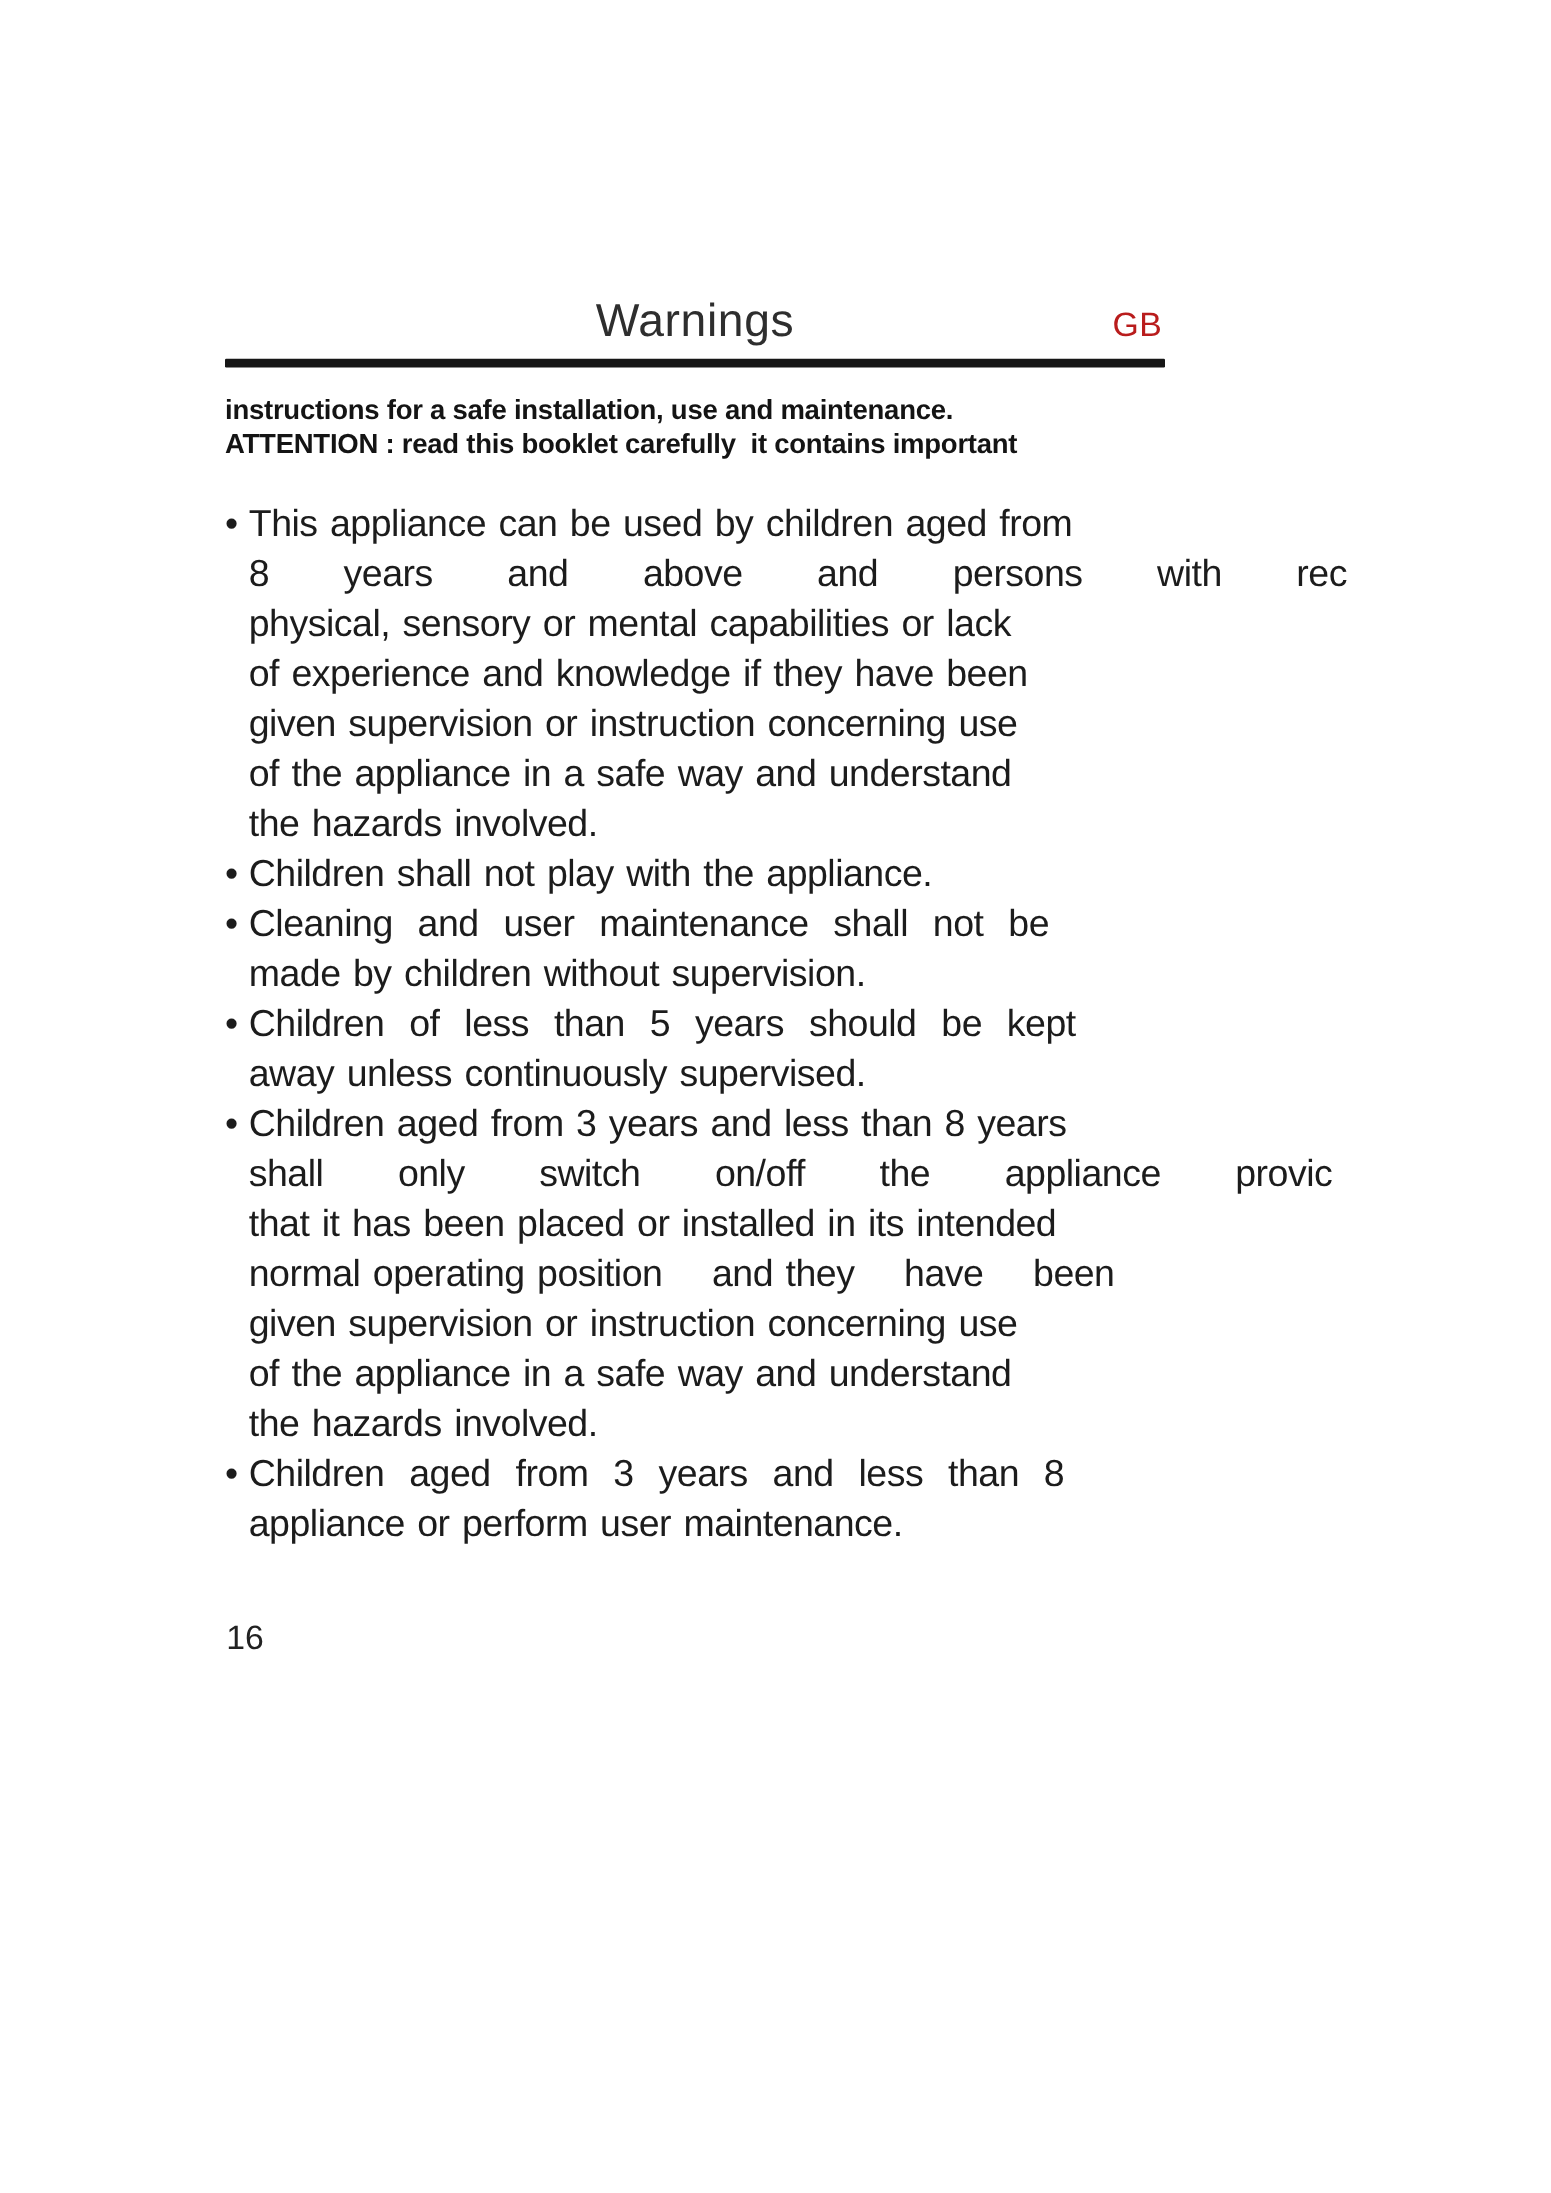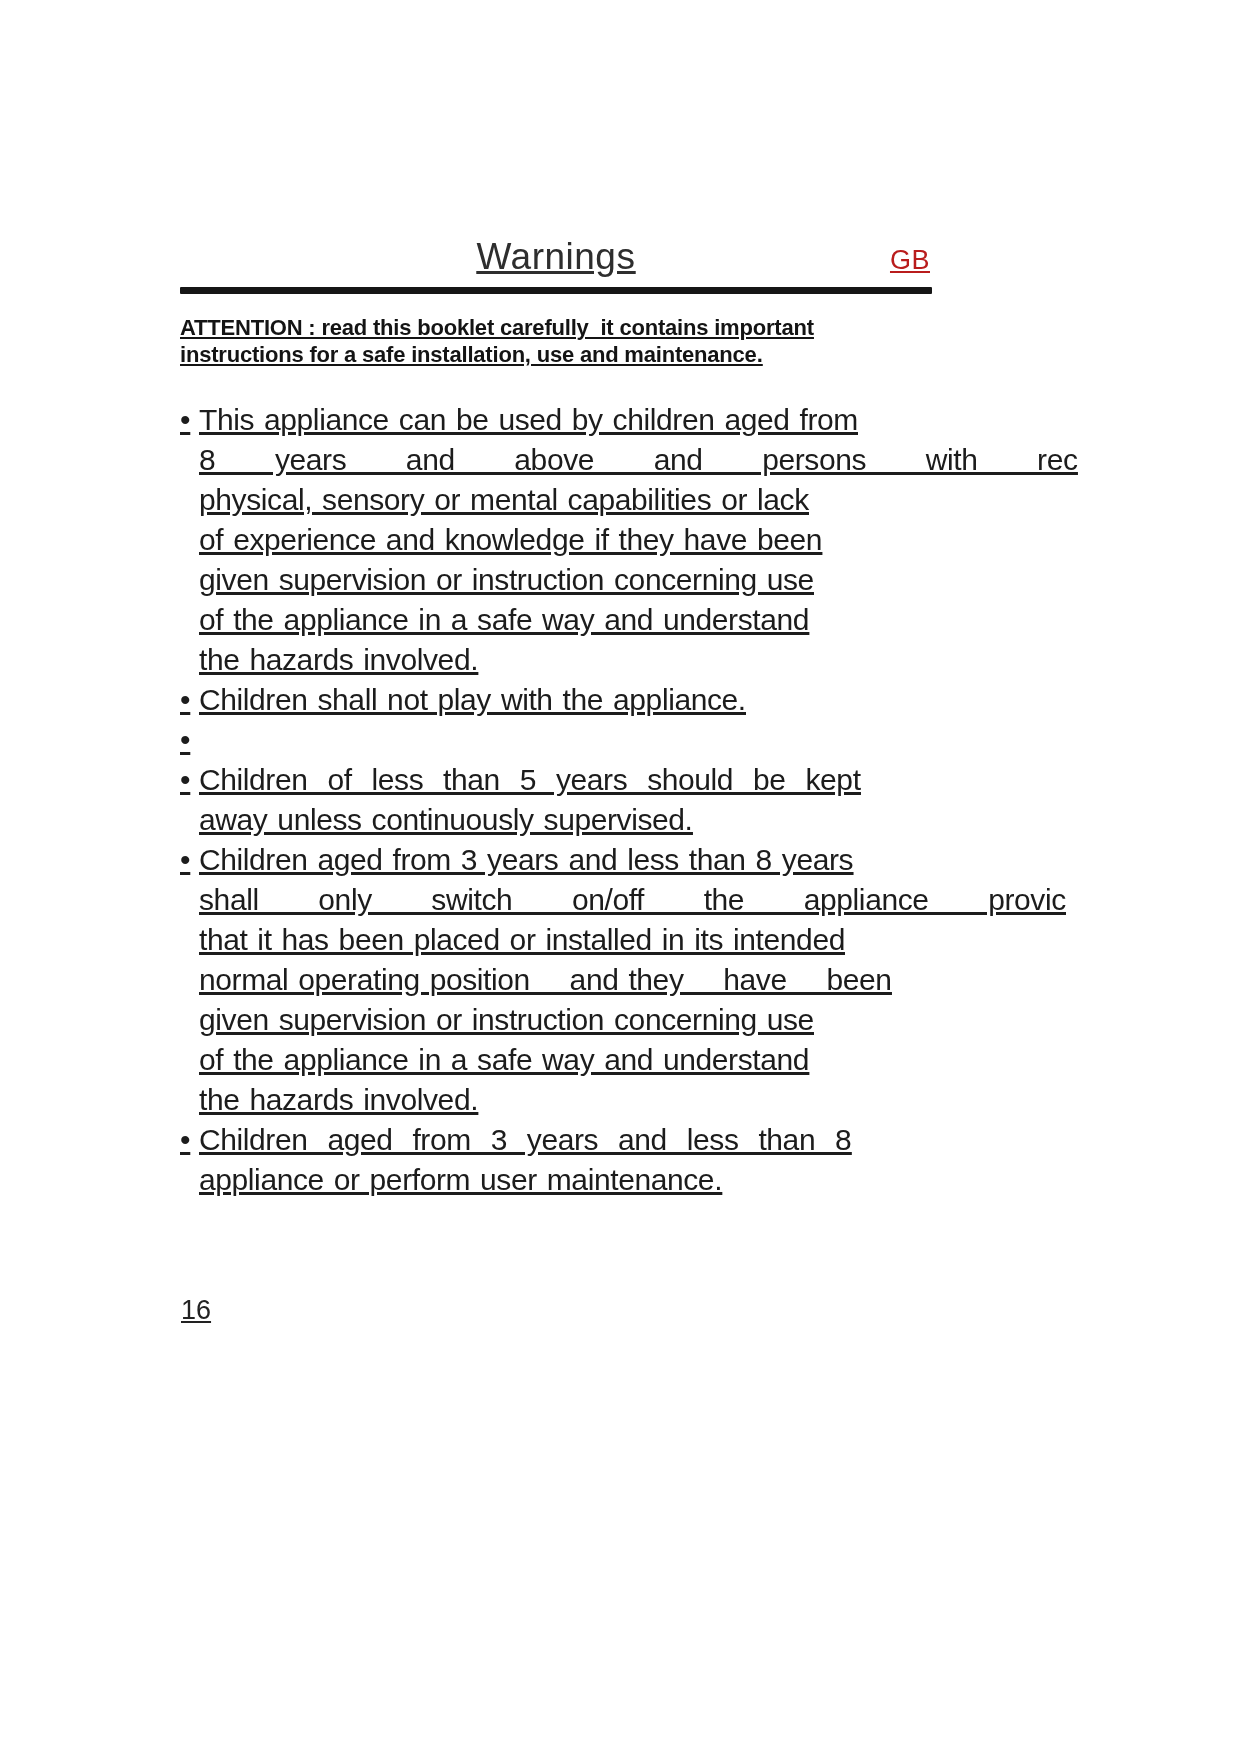--- a/index.html
+++ b/index.html
@@ -1,15 +1,15 @@
 <!DOCTYPE html>
 <html><head>
 <meta charset="utf-8">
 <style>
-  * { margin: 0; padding: 0; box-sizing: border-box; text-decoration: underline; }
+  * { margin: 0; padding: 0; box-sizing: border-box; }
   html, body { background: #ffffff; }
   .page {
     position: relative;
     width: 1241px;
     height: 1754px;
     background: #ffffff;
     font-family: "Liberation Sans", sans-serif;
     color: #1e1e1e;
     overflow: hidden;
   }
@@ -86,22 +86,22 @@
 <div class="page">
 
   <div class="header">
     <div class="title">Warnings</div>
     <div class="region">GB</div>
   </div>
 
   <div class="rule"></div>
 
   <div class="attention">
+    <div class="att-line">instructions for a safe installation, use and maintenance.</div>
     <div class="att-line">ATTENTION : read this booklet carefully  it contains important</div>
-    <div class="att-line">instructions for a safe installation, use and maintenance.</div>
   </div>
 
   <div class="bullets" id="bullets">
       <div class="bullet-item">
         <span class="dot">•</span>
         <div class="lines">
           <div class="line">This appliance can be used by children aged from</div>
           <div class="line">8      years      and      above      and      persons      with      rec</div>
           <div class="line">physical, sensory or mental capabilities or lack</div>
           <div class="line">of experience and knowledge if they have been</div>
@@ -111,20 +111,24 @@
         </div>
       </div>
       <div class="bullet-item">
         <span class="dot">•</span>
         <div class="lines">
           <div class="line">Children shall not play with the appliance.</div>
         </div>
       </div>
       <div class="bullet-item">
         <span class="dot">•</span>
+        <div class="lines">
+          <div class="line">Cleaning  and  user  maintenance  shall  not  be</div>
+          <div class="line">made by children without supervision.</div>
+        </div>
       </div>
       <div class="bullet-item">
         <span class="dot">•</span>
         <div class="lines">
           <div class="line">Children  of  less  than  5  years  should  be  kept</div>
           <div class="line">away unless continuously supervised.</div>
         </div>
       </div>
       <div class="bullet-item">
         <span class="dot">•</span>

